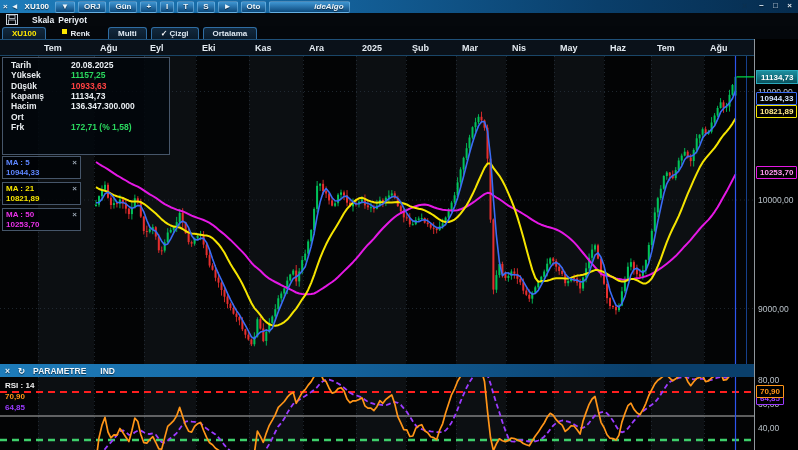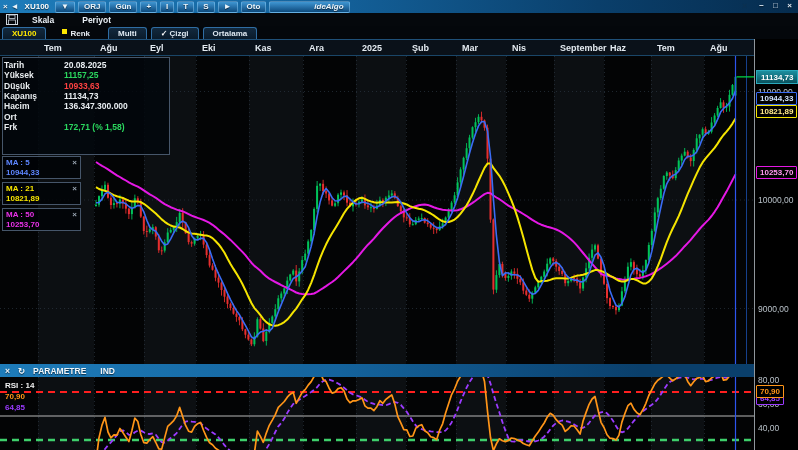--- a/index.html
+++ b/index.html
@@ -47,21 +47,21 @@
   .rsi-header .hbtn{font-size:8.5px;font-weight:bold;color:#f0f6fb;text-shadow:0 1px 1px rgba(0,0,0,.6);}
   
   .vsep{position:absolute;left:754px;top:39px;width:1px;height:411px;background:#8f969c;z-index:6;}
   .ax-lbl{position:absolute;left:758px;font-size:8.5px;color:#b9c2c9;z-index:2;}
   .mk-box{position:absolute;left:756px;font-size:8px;font-weight:bold;padding:1px 3px;background:#000;
     border:1px solid;border-radius:1px;z-index:4;white-space:nowrap;}
   .mk-last{position:absolute;left:756px;font-size:8px;font-weight:bold;color:#fff;padding:1.5px 4px;
     background:linear-gradient(180deg,#1d8fa0,#0a525e);border:1px solid #2aa9bc;z-index:5;white-space:nowrap;}
   
   .info-panel{position:absolute;left:2px;top:57px;width:168px;height:98px;background:rgba(2,7,13,.86);
-    border:1px solid #46566a;box-sizing:border-box;padding:2px 1px;z-index:8;}
+    border:1px solid #46566a;box-sizing:border-box;padding:2px 8px;z-index:8;}
   .info-row{display:flex;height:10.3px;align-items:center;}
   .info-row .lb{width:60px;font-size:8.5px;font-weight:bold;color:#e9edf0;}
   .info-row .vl{font-size:8.5px;font-weight:bold;}
   
   .ma-box{position:absolute;left:2px;width:79px;height:23px;background:rgba(0,2,6,.8);
     border:1px solid #46566a;box-sizing:border-box;padding:1px 3px;z-index:8;}
   .ma-box .l1{display:flex;justify-content:space-between;font-size:8px;font-weight:bold;line-height:10px;}
   .ma-box .x{color:#9aa6b2;font-size:8px;}
   .ma-box .l2{font-size:8px;font-weight:bold;line-height:10px;}
   
@@ -97,21 +97,21 @@
   </div>
 
   <div class="menubar">
     <span class="floppy">
       <svg width="12" height="11" viewBox="0 0 12 11">
           <rect x="0.5" y="0.5" width="11" height="10" fill="none" stroke="#cfd8e0"></rect>
           <rect x="3" y="1" width="6" height="3.5" fill="none" stroke="#cfd8e0" stroke-width="0.8"></rect>
           <rect x="2.5" y="6" width="7" height="4.5" fill="none" stroke="#cfd8e0" stroke-width="0.8"></rect>
         </svg>
     </span>
-    <span id="menu-items" style="display:flex;gap:28px;">
+    <span id="menu-items" style="display:flex;gap:4px;">
         <span class="menu-item">Skala</span>
         <span class="menu-item">Periyot</span>
       </span>
   </div>
 
   <div class="tabbar">
     <span class="tab active">XU100</span>
     <span class="renk">
       <span class="sq"></span>
       <span>Renk</span>
@@ -127,21 +127,21 @@
       <span class="month-lbl" style="left: 44px;">Tem</span>
       <span class="month-lbl" style="left: 100px;">Ağu</span>
       <span class="month-lbl" style="left: 150px;">Eyl</span>
       <span class="month-lbl" style="left: 202px;">Eki</span>
       <span class="month-lbl" style="left: 255px;">Kas</span>
       <span class="month-lbl" style="left: 309px;">Ara</span>
       <span class="month-lbl" style="left: 362px;">2025</span>
       <span class="month-lbl" style="left: 412px;">Şub</span>
       <span class="month-lbl" style="left: 462px;">Mar</span>
       <span class="month-lbl" style="left: 512px;">Nis</span>
-      <span class="month-lbl" style="left: 560px;">September</span>
+      <span class="month-lbl" style="left: 560px;">May</span>
       <span class="month-lbl" style="left: 610px;">Haz</span>
       <span class="month-lbl" style="left: 657px;">Tem</span>
       <span class="month-lbl" style="left: 710px;">Ağu</span>
     </div>
 
   <svg id="main-svg" class="main-svg" width="754" height="308" viewBox="0 0 754 308">
       <rect x="0" y="0" width="754" height="308" fill="#030405"></rect>
       <rect x="38" y="0" width="56" height="308" fill="#0c0f12"></rect>
       <rect x="94" y="0" width="50" height="308" fill="#030405"></rect>
       <rect x="144" y="0" width="52" height="308" fill="#0c0f12"></rect>

